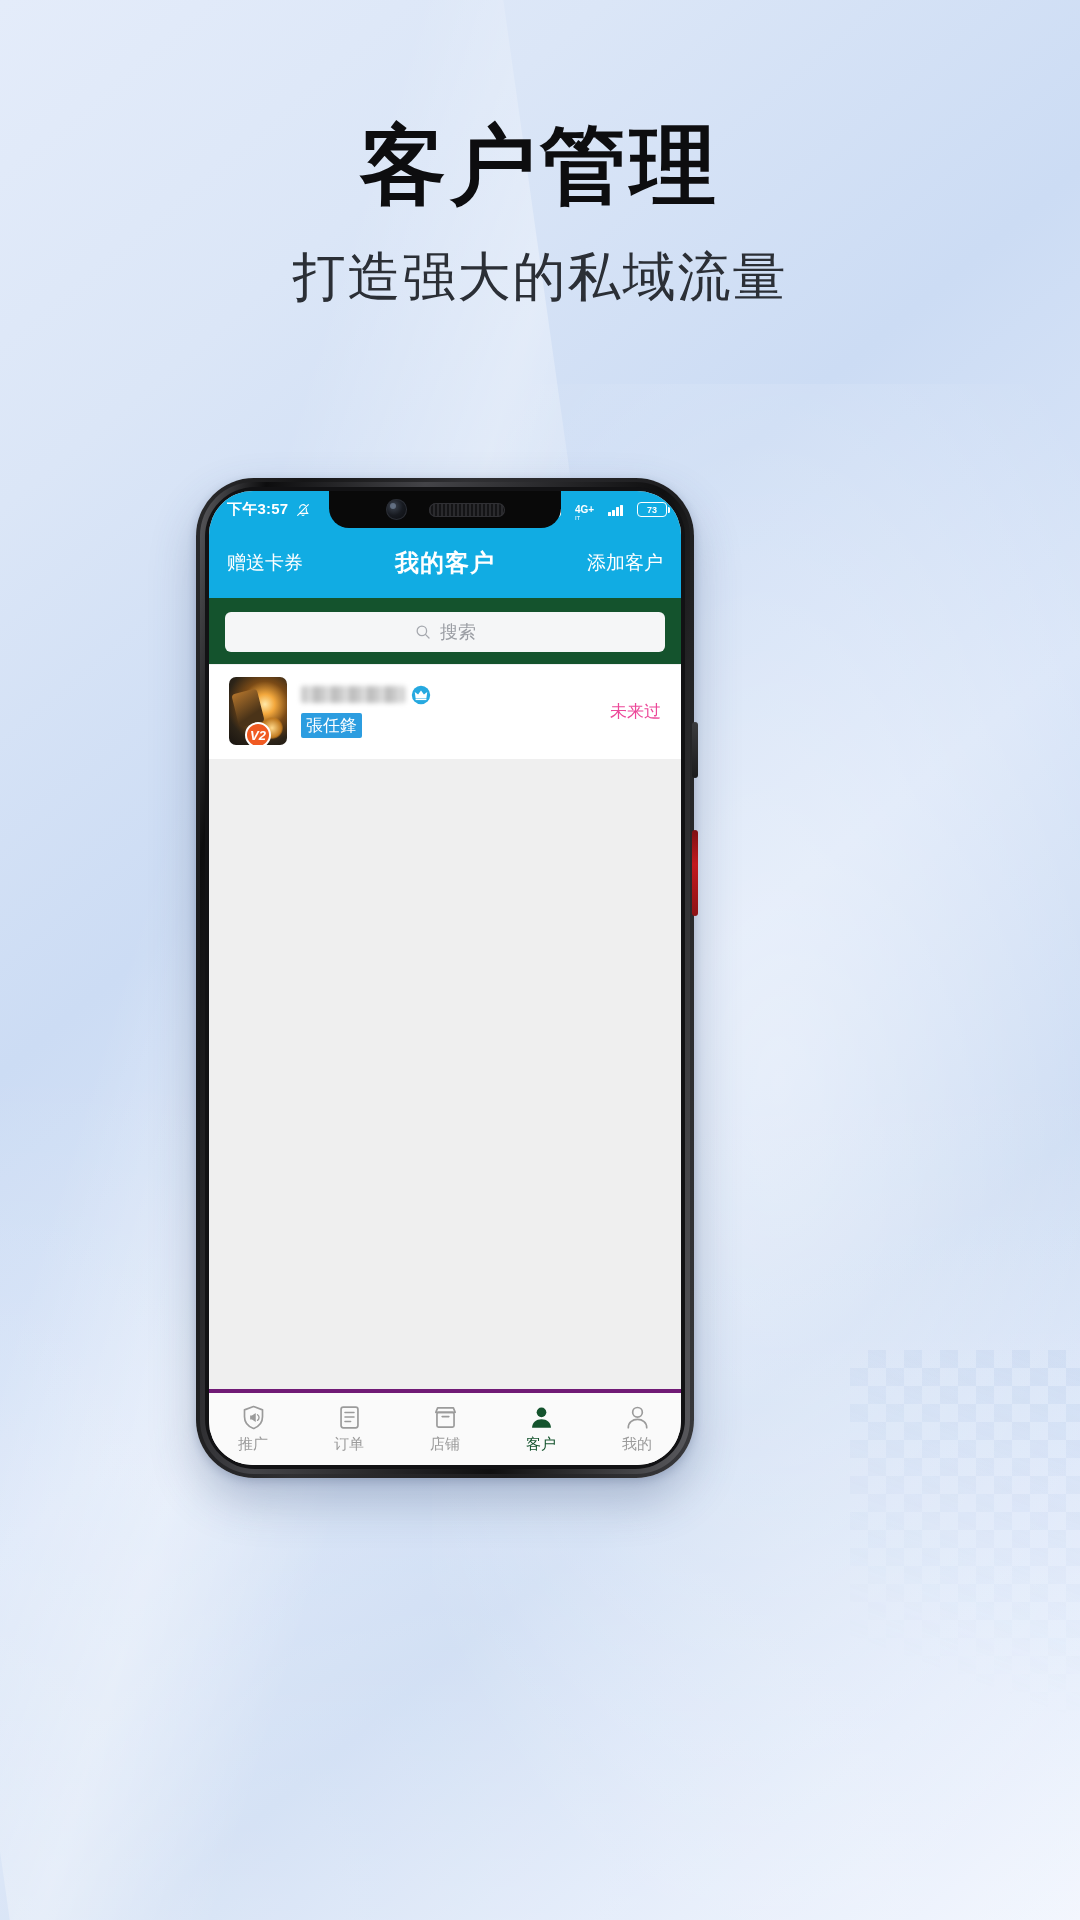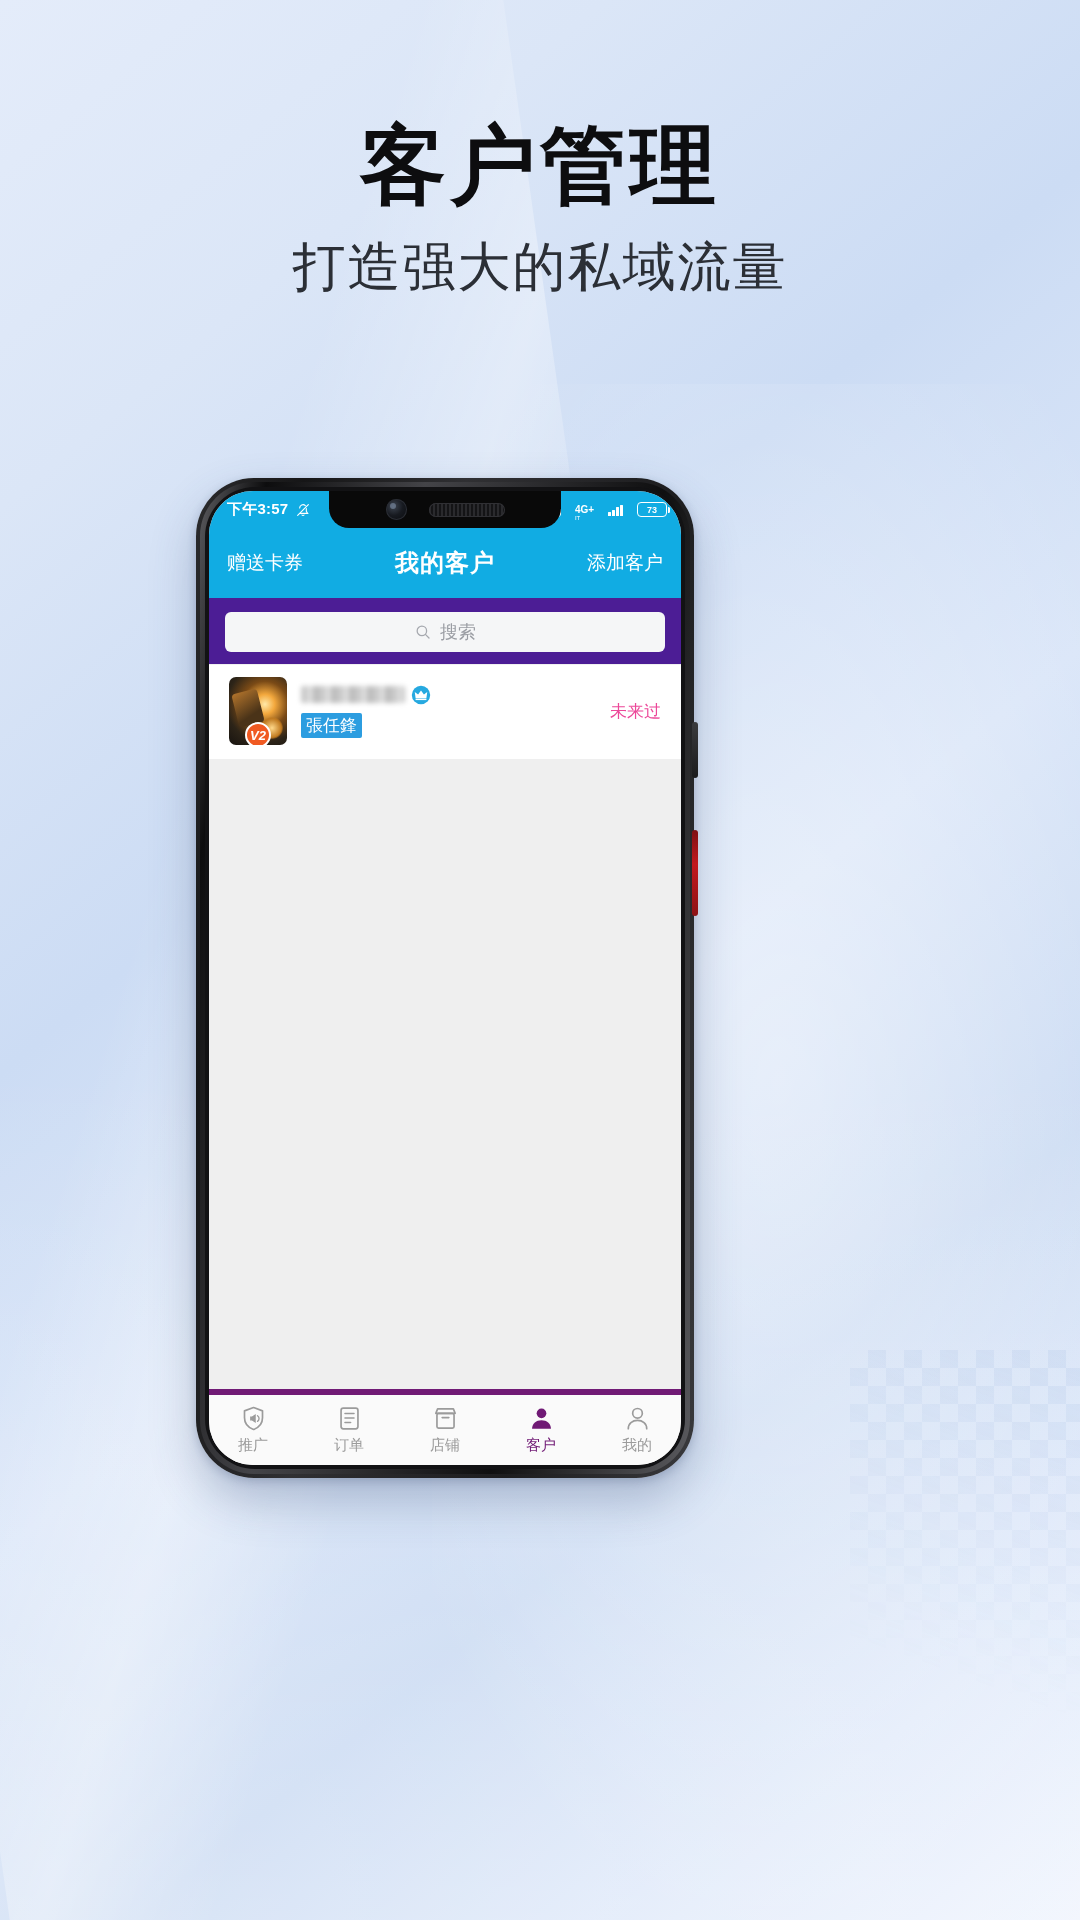--- a/index.html
+++ b/index.html
@@ -46,21 +46,21 @@
   
   .promo {
     position: absolute; left: 0; top: 120px; width: 100%;
     text-align: center; z-index: 5;
   }
   .promo-title {
     font-size: 86px; font-weight: bold; color: #0d0d0f;
     letter-spacing: 4px; line-height: 1.05;
   }
   .promo-sub {
-    margin-top: 22px;
+    margin-top: 32px;
     font-size: 53px; color: #2b2f36; letter-spacing: 2px;
   }
 
   
   .phone {
     position: absolute;
     left: 196px; top: 478px;
     width: 498px; height: 1000px;
     border-radius: 58px;
     background: linear-gradient(100deg,#2b2b2d 0%, #161617 16%, #303033 40%, #1d1d1f 72%, #39393c 100%);
@@ -160,21 +160,21 @@
   .navbar {
     height: 70px; background: #11ace3;
     display: flex; align-items: center; justify-content: space-between;
     padding: 0 18px; color: #fff;
   }
   .nav-side { font-size: 19px; white-space: nowrap; }
   .nav-title { font-size: 24px; font-weight: bold; letter-spacing: 1px; }
 
   
   .searchwrap {
-    background: #4c1d95;
+    background: #14532d;
     padding: 14px 16px 12px;
     text-align: right;
   }
   .searchbox {
     height: 40px; border-radius: 6px; background: #f5f6f7;
     display: flex; align-items: center; justify-content: center; gap: 8px;
   }
   .search-ico { width: 18px; height: 18px; display:block; }
   .search-ph { font-size: 18px; color: #9a9da3; }
 
@@ -234,29 +234,29 @@
     background: #2c9de0; color: #fff;
     font-size: 17px; padding: 1px 5px; border-radius: 2px;
   }
   .cust-status { font-size: 17px; color: #ec4899; flex: none; }
 
   .list-rest { background: #efefef; flex: 1 1 auto; }
 
   
   .tabbar {
     height: 76px; background: #fafafa;
-    border-top: 6px solid #701a75;
+    border-top: 4px solid #701a75;
     display: flex; align-items: center; gap: 8px;
   }
   .tab {
     flex: 1 1 0; display: flex; flex-direction: column;
     align-items: center; justify-content: center; gap: 4px;
     color: #9b9b9b; font-size: 15px;
   }
-  .tab.active { color: #701a75; }
+  .tab.active { color: #14532d; }
   .tab svg { width: 27px; height: 27px; display: block; }
 
   .screen-inner { display: flex; flex-direction: column; height: 100%; }
 </style>
 </head>
 <body>
 
 <div class="bg-sheen-1"></div>
 <div class="bg-sheen-2"></div>
 <div class="bg-sheen-3"></div>

